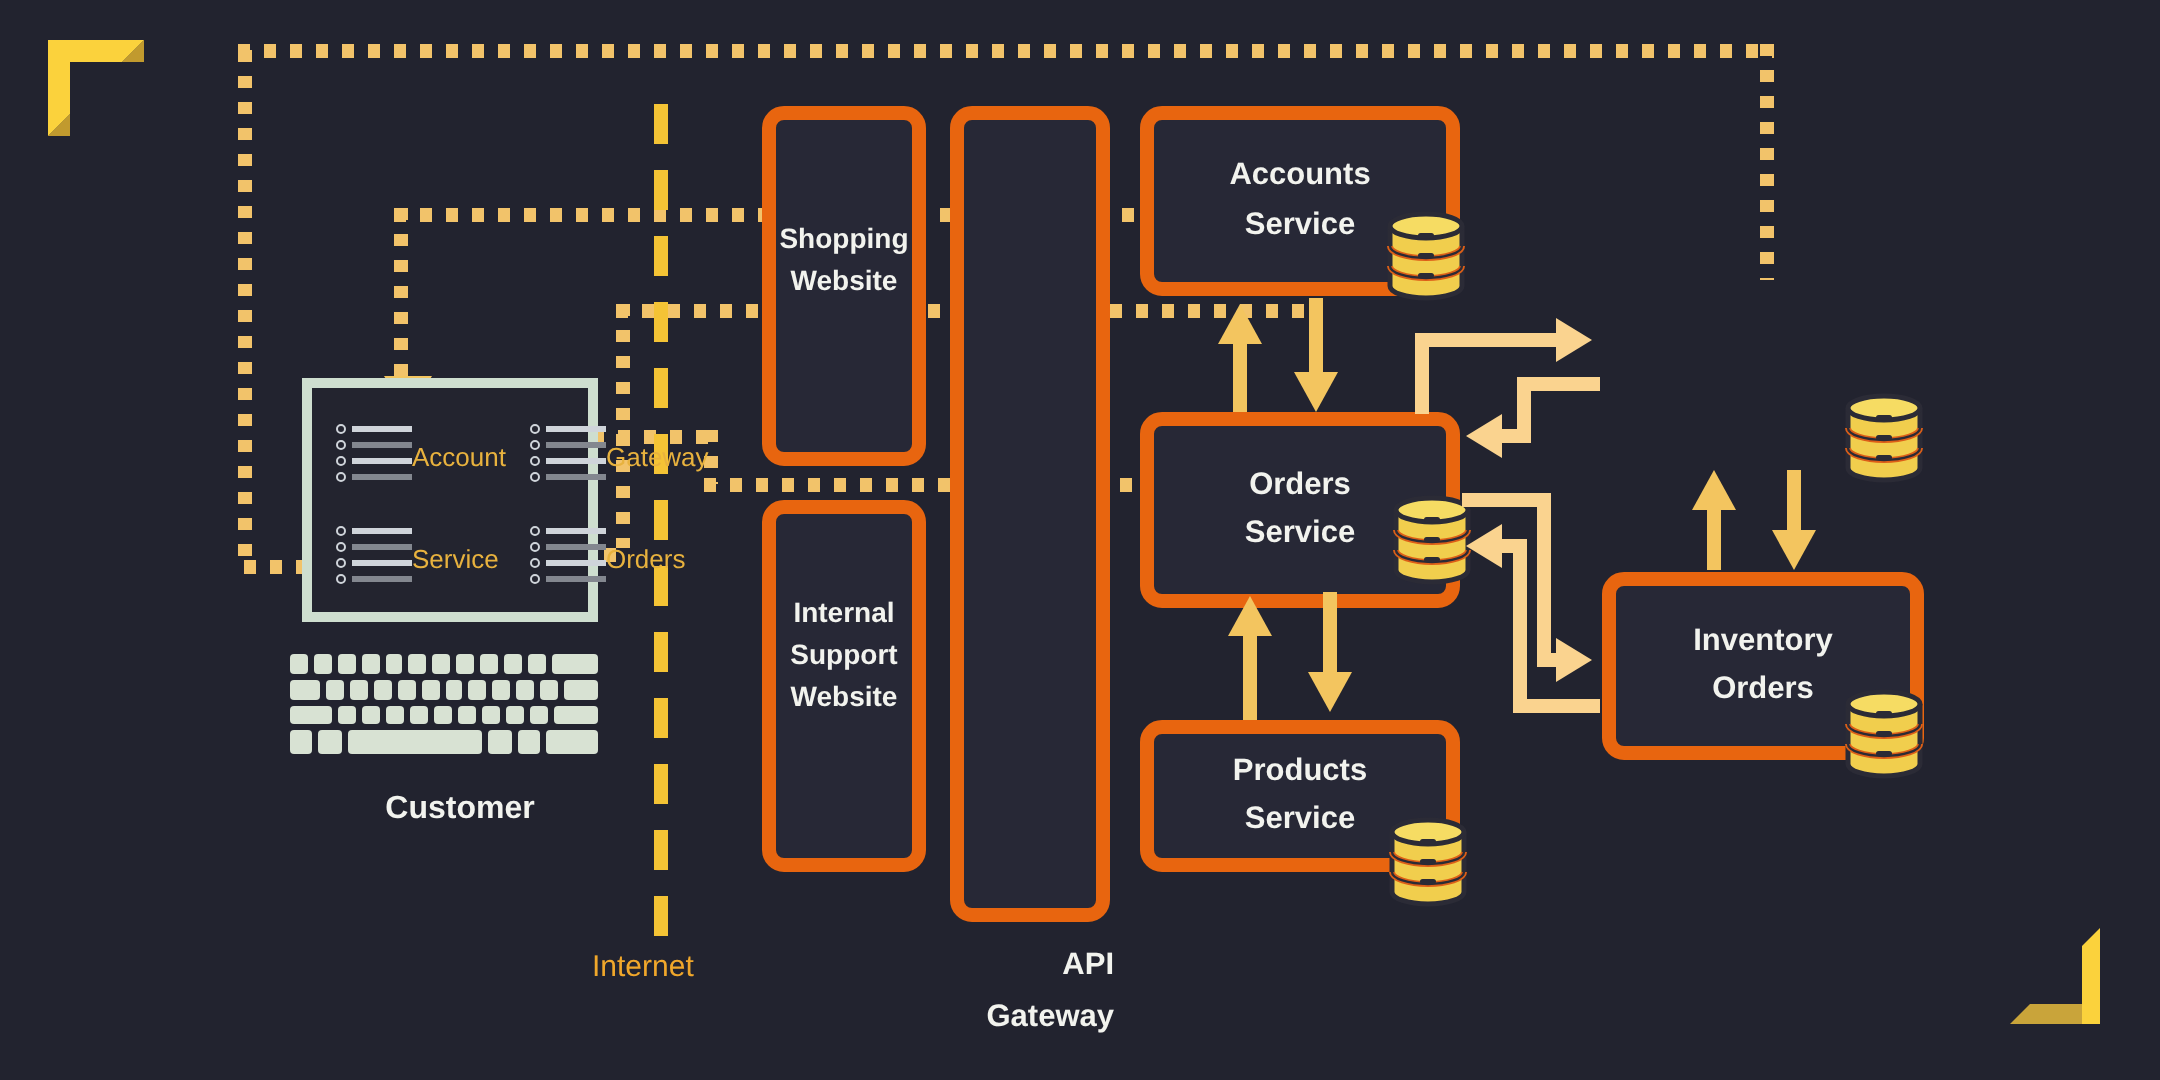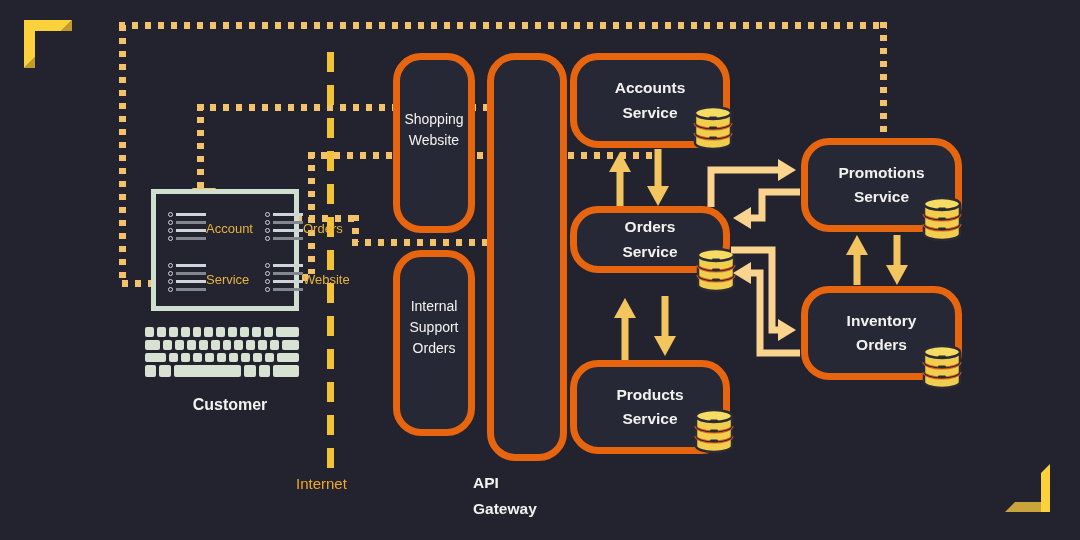--- a/index.html
+++ b/index.html
@@ -11,25 +11,25 @@
   html,body{margin:0;padding:0;background:#111;}
   .canvas{
     position:relative;width:1080px;height:540px;background:var(--bg);
     overflow:hidden;font-family:"Liberation Sans",sans-serif;
   }
   .dot-h{position:absolute;height:7px;background:repeating-linear-gradient(90deg,var(--dot) 0 6px,transparent 6px 13px);}
   .dot-v{position:absolute;width:7px;background:repeating-linear-gradient(180deg,var(--dot) 0 6px,transparent 6px 13px);}
   .dash-v{position:absolute;width:7px;background:repeating-linear-gradient(180deg,var(--dash) 0 20px,transparent 20px 33px);}
   .svc,.web{
     position:absolute;box-sizing:border-box;border:7px solid var(--orange);
-    border-radius:28px;background:var(--boxfill);display:flex;align-items:center;
+    border-radius:11px;background:var(--boxfill);display:flex;align-items:center;
     justify-content:center;text-align:center;color:var(--text);
   }
   .svc{font-weight:bold;font-size:15.5px;line-height:1.55;}
-  .web{font-weight:normal;font-size:14px;line-height:1.5;margin-left:12px;}
+  .web{font-weight:bold;font-size:14px;line-height:1.5;}
   .lbl{position:absolute;color:var(--text);}
   .monitor{
     position:absolute;left:151px;top:189px;width:148px;height:122px;
     box-sizing:border-box;border:5px solid var(--sage);background:#23242F;
     display:grid;grid-template-columns:1fr 1fr;padding:10px 12px 6px 12px;
     column-gap:12px;row-gap:6px;
   }
   .screen-item{display:flex;flex-direction:row;align-items:center;}
   .licon{width:38px;display:flex;flex-direction:column;gap:3px;}
   .lrow{display:flex;align-items:center;gap:3px;}
@@ -75,36 +75,33 @@
   <div class="dot-v" style="left:352px;top:215px;height:27px"></div>
   <div class="dot-h" style="left:352px;top:239px;width:216px"></div>
 
   <div class="dash-v" style="left:327px;top:52px;height:418px"></div>
   <div class="lbl" style="left:296px;top:475px;font-size:15px;color:var(--amber)">Internet</div>
 
   <div class="web" style="left:381px;top:53px;width:82px;height:180px;padding-bottom:26px">
     <span>Shopping Website</span>
   </div>
   <div class="web" style="left:381px;top:250px;width:82px;height:186px;padding-bottom:32px">
-    <span>Internal Support Orders</span>
+    <span>Internal Support Website</span>
   </div>
   <div class="web" style="left:475px;top:53px;width:80px;height:408px"></div>
-  <div class="lbl" style="left:473px;top:470px;width:84px;text-align:left;font-weight:bold;font-size:15.5px;line-height:1.65">API Gateway</div>
+  <div class="lbl" style="left:473px;top:470px;width:84px;text-align:right;font-weight:bold;font-size:15.5px;line-height:1.65">API Gateway</div>
 
   <div class="svc" style="left:570px;top:53px;width:160px;height:95px">
     <span style="display:block;width:110px">Accounts Service</span>
   </div>
-  <div class="svc" style="left:570px;top:206px;width:160px;height:67px">
+  <div class="svc" style="left:570px;top:206px;width:160px;height:98px">
     <span style="display:block;width:90px">Orders Service</span>
   </div>
-  <div class="svc" style="left:570px;top:360px;width:160px;height:94px">
+  <div class="svc" style="left:570px;top:360px;width:160px;height:76px">
     <span style="display:block;width:100px">Products Service</span>
-  </div>
-  <div class="svc" style="left:801px;top:138px;width:161px;height:94px">
-    <span style="display:block;width:110px">Promotions Service</span>
   </div>
   <div class="svc" style="left:801px;top:286px;width:161px;height:94px">
     <span style="display:block;width:100px">Inventory Orders</span>
   </div>
 
   <div class="db-slot" style="position:absolute;left:692px;top:105px">
   <svg width="42" height="46" viewBox="0 0 42 46">
     <path d="M3,8 V38 a18,6 0 0 0 36,0 V8" fill="#F1CE4D" stroke="#2B2B36" stroke-width="2.5"></path>
     <path d="M3,28 a18,6 0 0 0 36,0" fill="none" stroke="#DD5F17" stroke-width="3"></path>
     <path d="M3,28 a18,6 0 0 0 36,0" fill="none" stroke="#2B2B36" stroke-width="1.2"></path>
@@ -238,21 +235,21 @@
           </div>
           <div class="lrow">
             <span class="ldot"></span>
             <span class="lbar"></span>
           </div>
           <div class="lrow">
             <span class="ldot"></span>
             <span class="lbar"></span>
           </div>
         </div>
-        <div class="slbl">Orders</div>
+        <div class="slbl">Gateway</div>
       </div>
       <div class="screen-item">
         <div class="licon">
           <div class="lrow">
             <span class="ldot"></span>
             <span class="lbar"></span>
           </div>
           <div class="lrow">
             <span class="ldot"></span>
             <span class="lbar"></span>
@@ -280,21 +277,21 @@
           </div>
           <div class="lrow">
             <span class="ldot"></span>
             <span class="lbar"></span>
           </div>
           <div class="lrow">
             <span class="ldot"></span>
             <span class="lbar"></span>
           </div>
         </div>
-        <div class="slbl">Website</div>
+        <div class="slbl">Orders</div>
       </div>
     </div>
 
   <div class="keyboard" id="keyboard">
       <div class="krow">
         <div class="key" style="flex: 1 1 0%;"></div>
         <div class="key" style="flex: 1 1 0%;"></div>
         <div class="key" style="flex: 1 1 0%;"></div>
         <div class="key" style="flex: 1 1 0%;"></div>
         <div class="key" style="flex: 1 1 0%;"></div>

